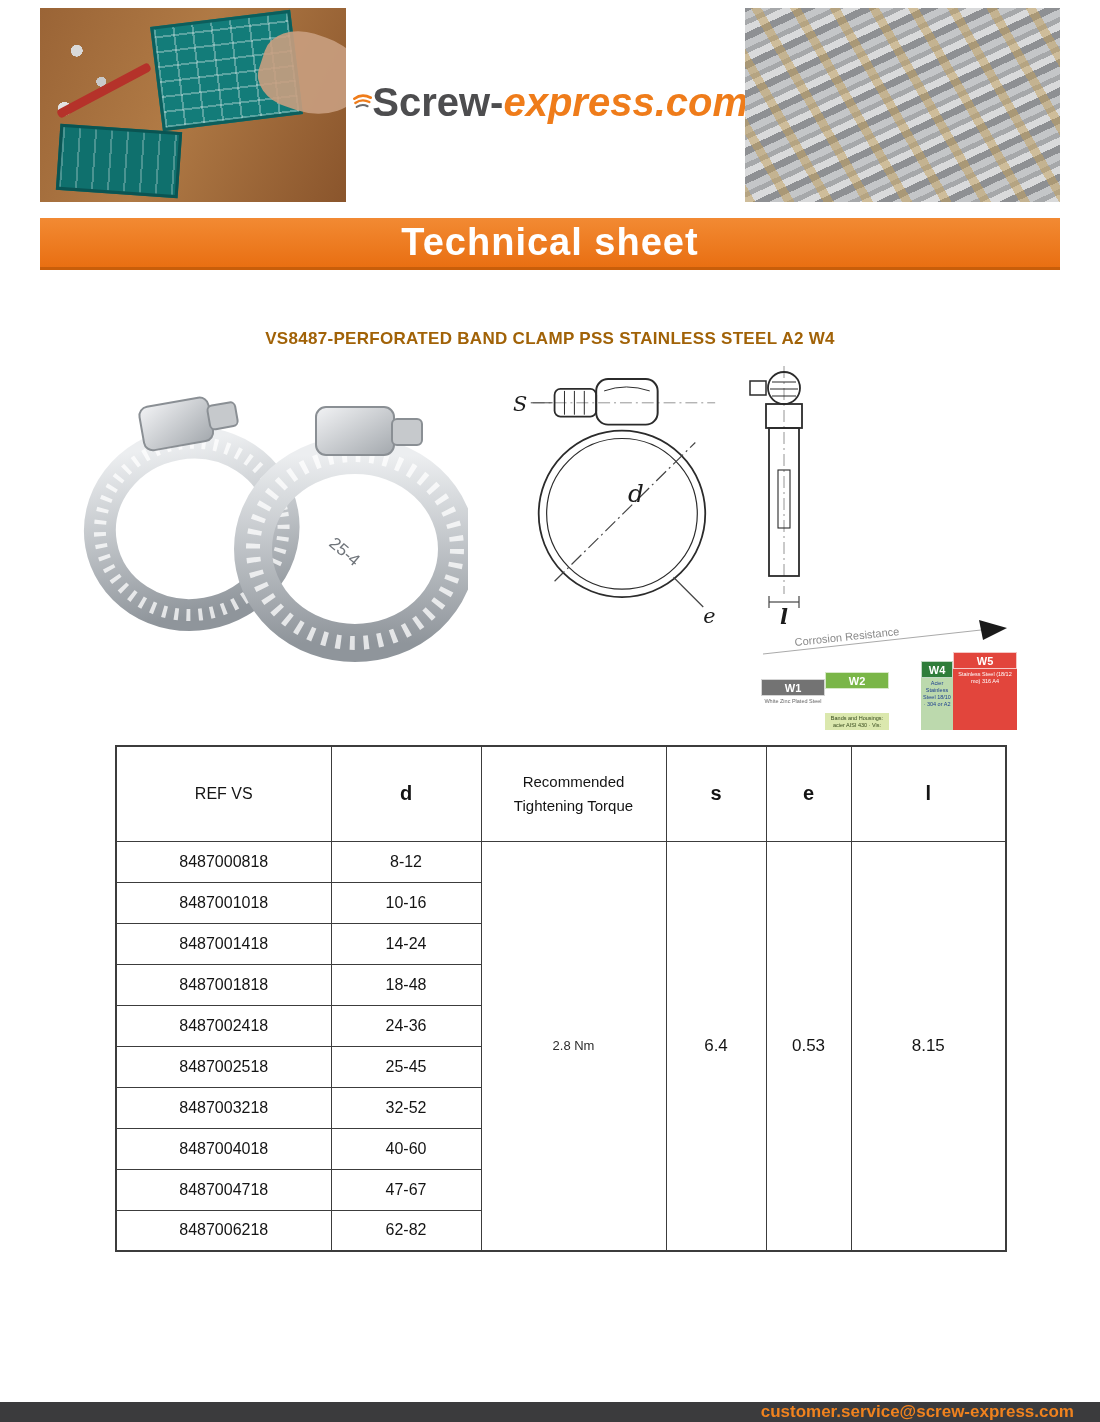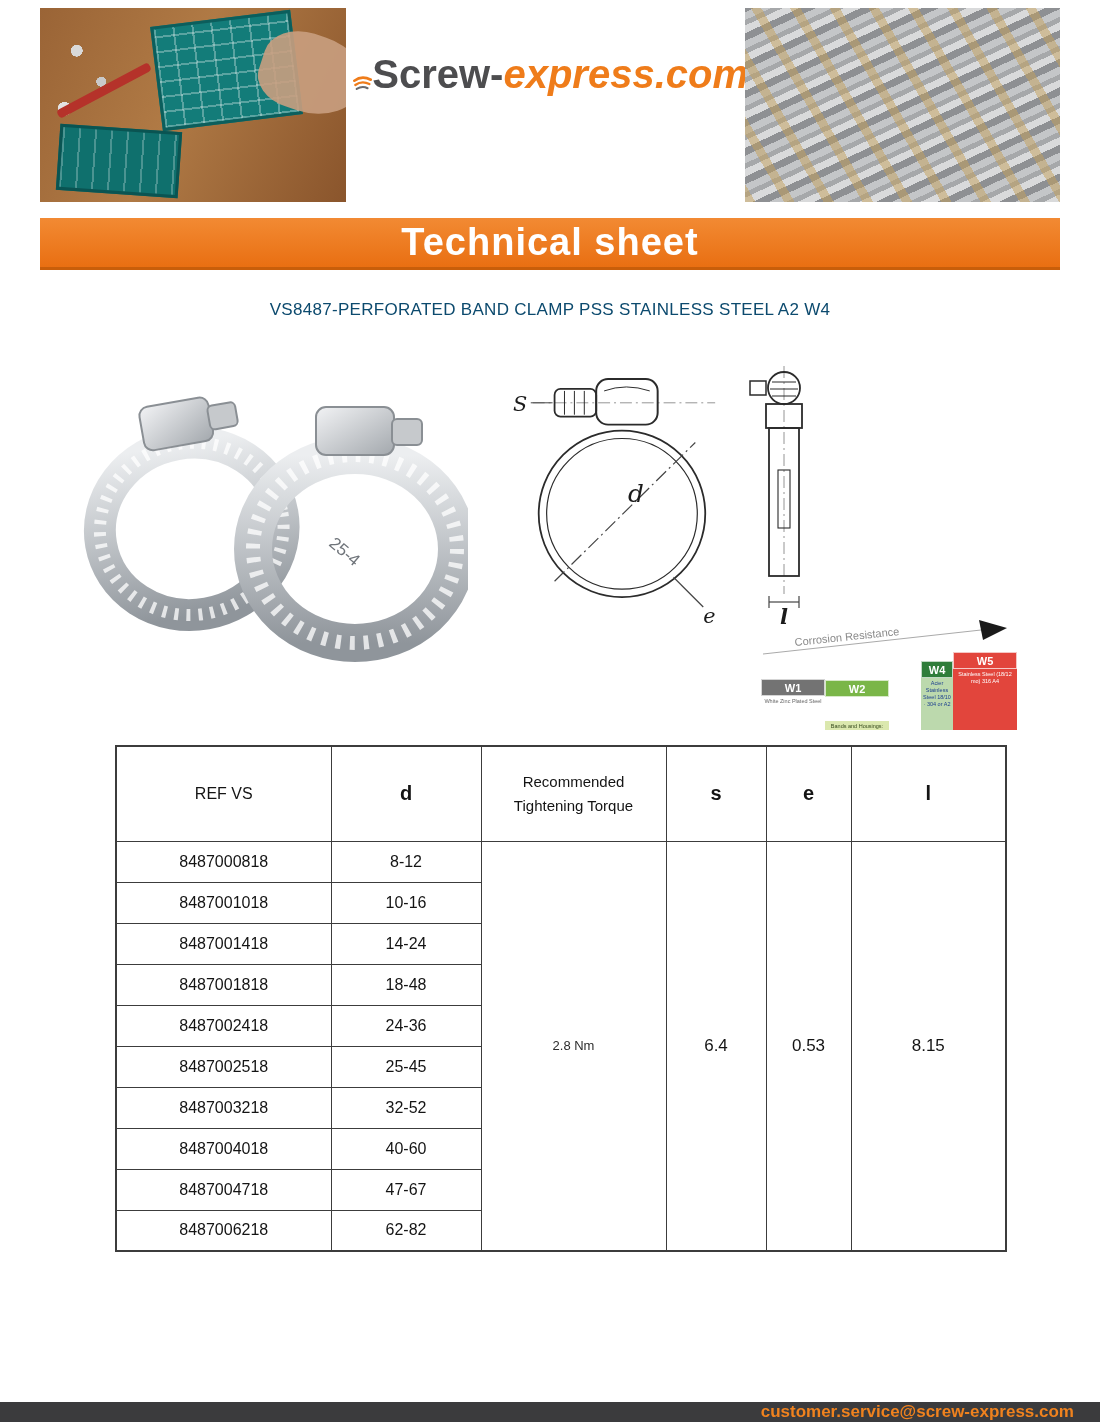--- a/index.html
+++ b/index.html
@@ -31,34 +31,34 @@
   .tool-red { position:absolute; left:4%; top:40%; width:34%; height:9px; background:#b5322a; transform:rotate(-28deg); border-radius:4px; }
 
   .photo-right {
     left:745px; width:315px;
     background:
       repeating-linear-gradient(60deg, rgba(196,160,90,.50) 0 9px, transparent 9px 34px),
       repeating-linear-gradient(-25deg, #d9dadb 0 7px, #a6a8aa 7px 12px, #c4c6c8 12px 19px, #8e9093 19px 26px);
   }
 
   .logo { position:absolute; left:352px; top:52px; width:396px; height:100px;
-    display:flex; justify-content:center; gap:0; }
+    display:flex; align-items:center; justify-content:center; gap:0; }
   .brand-text { font-size:40px; font-weight:bold; white-space:nowrap; }
   .brand-prefix { color:#4d4d4f; }
   .brand-suffix { color:#ef7c1a; font-style:italic; }
 
   
   .banner { position:absolute; left:40px; top:218px; width:1020px; height:52px;
     background:linear-gradient(#f28a33,#e96f12); border-bottom:3px solid #c85e0a;
     display:flex; align-items:center; justify-content:center; }
   .banner-title { color:#fff; font-size:38px; font-weight:bold; letter-spacing:1px; }
 
   
-  .product-title { position:absolute; top:300px; left:0; width:100%; text-align:center;
-    color:#0c4a6e; font-weight:normal; font-size:17px; letter-spacing:.3px; }
+  .product-title { position:absolute; top:329px; left:0; width:100%; text-align:center;
+    color:#a16207; font-weight:bold; font-size:17px; letter-spacing:.3px; }
 
   
   .clamp-photo { position:absolute; left:72px; top:355px; width:396px; height:310px; }
   .front-drawing { position:absolute; left:505px; top:362px; width:228px; height:266px; }
   .side-drawing { position:absolute; left:742px; top:362px; width:86px; height:266px; }
   .drawing-line { stroke:#2b2b2b; fill:none; }
 
   
   .corrosion { position:absolute; left:755px; top:618px; width:268px; height:116px; }
   .cr-arrow { position:absolute; left:0; top:0; width:268px; height:42px; }
@@ -187,21 +187,21 @@
     <svg class="cr-arrow" viewBox="0 0 268 42">
       <line x1="8" y1="36" x2="226" y2="12" stroke="#aaaaaa" stroke-width="1"></line>
       <polygon points="224,2 252,10 228,22" fill="#1a1a1a"></polygon>
       <text x="40" y="28" font-size="11" fill="#8a8a8a" transform="rotate(-6 40 28)">Corrosion Resistance</text>
     </svg>
     <div class="cr-segments">
         <div class="cr-seg" style="margin-top: 27px;">
           <div class="cr-bar" style="background: #737373;">W1</div>
           <div class="cr-desc" style="background: rgb(255, 255, 255); color: rgb(102, 102, 102);">White Zinc Plated Steel</div>
         </div>
-        <div class="cr-seg" style="margin-top: 28px; gap: 24px;">
+        <div class="cr-seg" style="margin-top: 20px; gap: 24px;">
           <div class="cr-bar" style="background: rgb(122, 182, 72);">W2</div>
           <div class="cr-desc" style="background: rgb(219, 232, 174); color: rgb(51, 71, 26);">Bands and Housings: acier AISI 430 · Vis: acier White Zinc Plated</div>
         </div>
         <div class="cr-seg" style="margin-top: 9px; padding-left: 32px;">
           <div class="cr-bar" style="background: rgb(47, 125, 58);">W4</div>
           <div class="cr-desc" style="background: rgb(188, 217, 173); color: rgb(28, 63, 143);">Acier Stainless Steel 18/10 · 304 or A2</div>
         </div>
         <div class="cr-seg" style="margin-top: 0px;">
           <div class="cr-bar" style="background: rgb(226, 69, 60);">W5</div>
           <div class="cr-desc" style="background: rgb(226, 69, 60); color: rgb(255, 255, 255);">Stainless Steel (18/12 mo) 316 A4</div>

